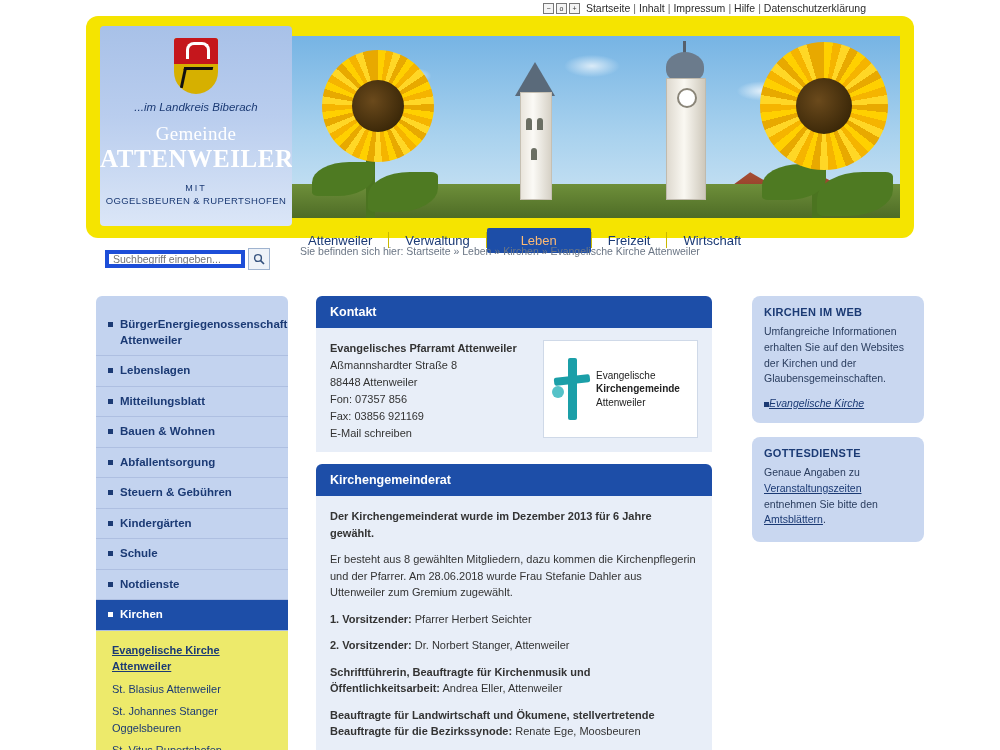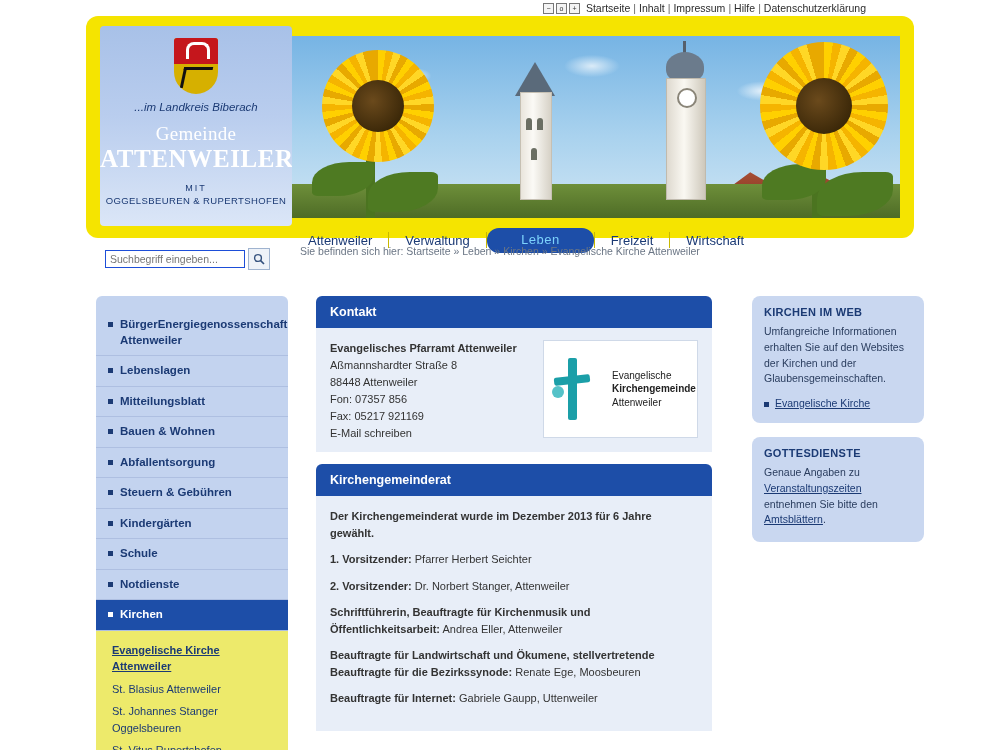--- a/index.html
+++ b/index.html
@@ -276,24 +276,23 @@
     color: #1b3a74;
   }
   .nav .item {
     padding: 5px 16px;
     color: #1b3a74;
     text-decoration: none;
     white-space: nowrap;
   }
   .nav .item.active {
     background: #1d4ea8;
-    color: #7dd3fc;
-    border-radius: 12px;
+    color: #fdba74;
+    border-radius: 2px;
     padding: 5px 34px;
-    font-family: Liberation Mono, monospace;
   }
   .nav .divider {
     width: 1px;
     height: 16px;
     background: #c8b800;
   }
 
   
   .breadcrumb {
     position: absolute;
@@ -308,21 +307,21 @@
     position: absolute;
     left: 105px;
     top: 248px;
     display: flex;
     align-items: center;
     gap: 3px;
   }
   .searchbox input {
     width: 140px;
     height: 18px;
-    border: 1px solid #1d4ed8;
+    border: 4px solid #1d4ed8;
     font-size: 10.5px;
     color: #555;
     padding: 0 4px;
     box-sizing: border-box;
     background: #fff;
   }
   .search-btn {
     width: 20px;
     height: 20px;
     border: 1px solid #9fb3cf;
@@ -431,21 +430,21 @@
     text-decoration: none;
     margin-top: 24px;
   }
   .logo-box {
     width: 155px;
     height: 98px;
     background: #ffffff;
     border: 1px solid #cfd9e8;
     display: flex;
     align-items: center;
-    gap: 18px;
+    gap: 2px;
     padding: 4px 6px;
     box-sizing: border-box;
   }
   .logo-cross {
     width: 44px;
     height: 62px;
     position: relative;
     flex: 0 0 auto;
   }
   .logo-cross .v {
@@ -508,23 +507,23 @@
     margin-bottom: 6px;
   }
   .rbox .rtxt {
     font-size: 10.5px;
     line-height: 1.5;
     color: #2a3d5e;
   }
   .rbox .rlink {
     display: flex;
     align-items: flex-start;
-    gap: 6px;
     margin-top: 10px;
     font-size: 10.5px;
+    font-style: italic;
   }
   .rbox .rlink .bullet {
     width: 5px; height: 5px; background: #1b3a74; margin-top: 5px;
   }
   .rbox .rlink a, .rbox .rtxt a {
     color: #1b3a74;
     text-decoration: underline;
   }
   .rbox.top-round { border-radius: 8px; }
 </style>
@@ -687,21 +686,21 @@
   <div class="main">
 
     <div class="panelbar">Kontakt</div>
     <div class="content-pane">
       <div class="contact-wrap">
         <div class="contact-lines">
           <div class="strong">Evangelisches Pfarramt Attenweiler</div>
           <div>Aßmannshardter Straße 8</div>
           <div>88448 Attenweiler</div>
           <div>Fon: 07357 856</div>
-          <div>Fax: 05217 921169</div>
+          <div>Fax: 03856 921169</div>
           <div><a href="#">E-Mail schreiben</a></div>
         </div>
         <div class="logo-box">
           <div class="logo-cross">
             <div class="v"></div>
             <div class="h"></div>
             <div class="dot"></div>
           </div>
           <div class="logo-text">
             <div>Evangelische</div>
@@ -710,20 +709,21 @@
           </div>
         </div>
       </div>
     </div>
 
     <div style="height:12px"></div>
 
     <div class="panelbar">Kirchengemeinderat</div>
     <div class="krt-pane">
       <p class="lead">Der Kirchengemeinderat wurde im Dezember 2013 für 6 Jahre gewählt.</p>
+      <p>Er besteht aus 8 gewählten Mitgliedern, dazu kommen die Kirchenpflegerin und der Pfarrer. Am 28.06.2018 wurde Frau Stefanie Dahler aus Uttenweiler zum Gremium zugewählt.</p>
 
       <p><span class="role">1. Vorsitzender:</span> <span>Pfarrer Herbert Seichter</span></p>
       <p><span class="role">2. Vorsitzender:</span> <span>Dr. Norbert Stanger, Attenweiler</span></p>
       <p><span class="role">Schriftführerin, Beauftragte für Kirchenmusik und Öffentlichkeitsarbeit:</span> <span>Andrea Eller, Attenweiler</span></p>
       <p><span class="role">Beauftragte für Landwirtschaft und Ökumene, stellvertretende Beauftragte für die Bezirkssynode:</span> <span>Renate Ege, Moosbeuren</span></p>
       <p><span class="role">Beauftragte für Internet:</span> <span>Gabriele Gaupp, Uttenweiler</span></p>
 
     </div>
   </div>
 

